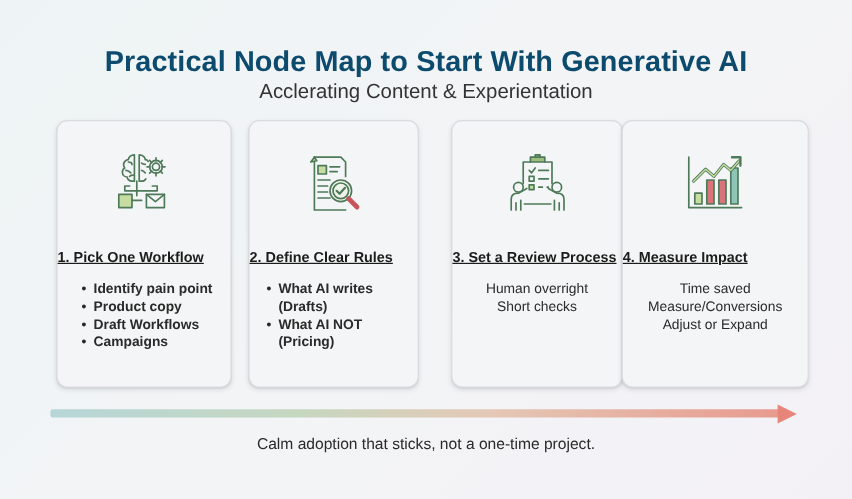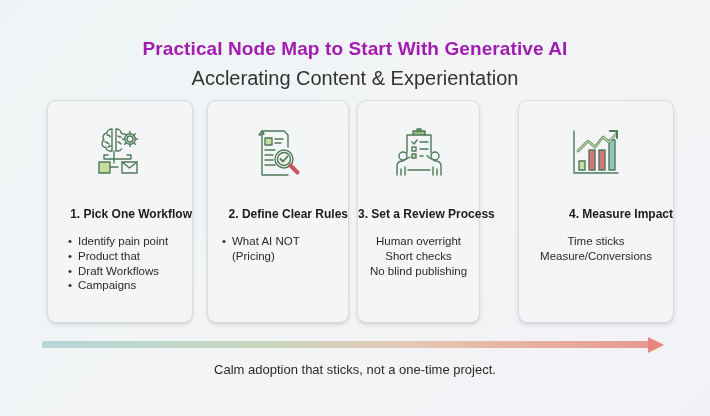--- a/index.html
+++ b/index.html
@@ -5,48 +5,49 @@
   * { box-sizing: border-box; margin: 0; padding: 0; }
   html, body { width: 710px; height: 416px; overflow: hidden; }
   body {
     background: linear-gradient(135deg, #eef4f5 0%, #f3f4f6 55%, #f3f1f6 100%);
     font-family: "Liberation Sans", "DejaVu Sans", sans-serif;
     color: #222;
     position: relative;
   }
   .title {
     position: absolute; left: 0; width: 710px; top: 38px;
-    text-align: center; font-size: 19px; font-weight: bold; color: #a21caf;
+    text-align: center; font-size: 24px; font-weight: bold; color: #0c4a6e;
     letter-spacing: 0.1px;
   }
   .subtitle {
     position: absolute; left: 0; width: 710px; top: 67px;
-    text-align: center; font-size: 20px; color: #333;
+    text-align: center; font-size: 17px; color: #333;
   }
   .card {
     position: absolute; top: 100px; height: 223px;
     background: #f4f5f6;
     border: 1px solid #d9dcdf;
     border-radius: 9px;
     box-shadow: 0 2px 4px rgba(0,0,0,0.10), 0 1px 1px rgba(0,0,0,0.05);
   }
   .card .icon {
     position: absolute; left: 50%; top: 24px; width: 56px; height: 56px;
     margin-left: -28px;
   }
   .card .heading {
     position: absolute; left: 0; right: 0; top: 106px;
-    text-align: right; font-size: 12px; font-weight: bold; color: #1c1c1c;
+    text-align: left; font-size: 12px; font-weight: bold; color: #1c1c1c;
     white-space: nowrap;
+    text-decoration: underline;
   }
   .card ul {
     position: absolute; top: 133px; left: 0; right: 0;
     list-style: none; font-size: 11.5px; color: #2a2a2a; line-height: 14.8px;
   }
-  .card ul.bullets li { padding-left: 10px; position: relative; }
+  .card ul.bullets li { padding-left: 10px; position: relative; font-weight: bold; }
   .card ul.bullets li::before {
     content: "•"; position: absolute; left: 0; top: 0;
   }
   .card ul.centered { text-align: center; }
   .arrow {
     position: absolute; left: 42px; top: 341px; width: 608px; height: 7px;
     border-radius: 2px;
     background: linear-gradient(90deg, #b6d6d8 0%, #c7d7bf 35%, #e4c8b6 60%, #e89a8f 100%);
   }
   .arrow-head {
@@ -84,82 +85,83 @@
 
     <rect x="7" y="37" width="11" height="11" fill="#c7dca0"></rect>
     <path d="M18 42h8"></path>
 
     <rect x="30" y="37" width="15" height="11"></rect>
     <path d="M30 37l7.5 6 7.5-6"></path>
   </svg>
   <div class="heading">1. Pick One Workflow</div>
   <ul class="bullets" style="left:20px;">
     <li>Identify pain point</li>
-    <li>Product that</li>
+    <li>Product copy</li>
     <li>Draft Workflows</li>
     <li>Campaigns</li>
   </ul>
 </div>
 
 <div class="card" style="left:207px; width:142px;">
   <svg class="icon" viewBox="0 0 56 56" fill="none" stroke="#4e7a59" stroke-width="1.4" stroke-linecap="round" stroke-linejoin="round">
     <path d="M12 6h22l4 4v12"></path>
     <path d="M12 6v44h26"></path>
     <path d="M12 6l-3 4 5-1z" fill="#c7dca0"></path>
     <rect x="15" y="13" width="7" height="7" fill="#c7dca0"></rect>
     <path d="M25 14h8M25 18h6M15 25h10M15 30h8M15 35h8M15 40h10"></path>
     <circle cx="34" cy="34" r="9" fill="#eef4ea"></circle>
     <circle cx="34" cy="34" r="6.5"></circle>
     <path d="M30.5 34l2.5 2.5 4.5-5" stroke="#4e7a59" stroke-width="1.8"></path>
     <path d="M40.5 40.5l7 7" stroke="#c8545c" stroke-width="4"></path>
   </svg>
   <div class="heading">2. Define Clear Rules</div>
   <ul class="bullets" style="left:14px; right:8px;">
+    <li style="width:96px;">What AI writes (Drafts)</li>
     <li>What AI NOT (Pricing)</li>
   </ul>
 </div>
 
-<div class="card" style="left:357px; width:123px;">
+<div class="card" style="left:376px; width:143px;">
   <svg class="icon" viewBox="0 0 56 56" fill="none" stroke="#4e7a59" stroke-width="1.4" stroke-linecap="round" stroke-linejoin="round">
     <path d="M22 6h12v4H22z" fill="#9cbf7e"></path>
     <path d="M26 4h4v2h-4z" fill="#9cbf7e"></path>
     <path d="M16 10h6M34 10h6M16 10v18M40 10v18"></path>
     <path d="M21 17l2 2 3-4M29 17h8"></path>
     <rect x="21" y="22" width="4" height="4"></rect>
     <path d="M29 24h8"></path>
     <rect x="21" y="29" width="4" height="4" fill="#c7dca0"></rect>
     <path d="M29 31h3M36 31h1"></path>
     <circle cx="12" cy="31" r="4"></circle>
     <circle cx="44" cy="31" r="4"></circle>
     <path d="M6 50V41c0-3 2-5 6-5l7-4M10 50v-6M14 50v-8"></path>
     <path d="M50 50V41c0-3-2-5-6-5l-7-4M46 50v-6M42 50v-8"></path>
     <path d="M17 45h22"></path>
   </svg>
   <div class="heading">3. Set a Review Process</div>
   <ul class="centered">
     <li>Human overright</li>
     <li>Short checks</li>
-    <li>No blind publishing</li>
   </ul>
 </div>
 
 <div class="card" style="left:518px; width:156px;">
   <svg class="icon" viewBox="0 0 56 56" fill="none" stroke="#4e7a59" stroke-width="1.4" stroke-linecap="round" stroke-linejoin="round">
     <path d="M6 6v42h44"></path>
     <rect x="11" y="36" width="6" height="9" fill="#c7dca0"></rect>
     <rect x="21" y="25" width="6" height="20" fill="#d9747a"></rect>
     <rect x="31" y="25" width="6" height="20" fill="#d9747a"></rect>
     <rect x="41" y="15" width="6" height="30" fill="#8fc5b8"></rect>
     <path d="M10 26l10-10 7 6 8-10 6 5 7-8" stroke-width="2.6" stroke="#4e7a59"></path>
     <path d="M10 26l10-10 7 6 8-10 6 5 7-8" stroke-width="1.2" stroke="#c7dca0"></path>
     <path d="M42 6h7v7" stroke-width="2"></path>
   </svg>
   <div class="heading">4. Measure Impact</div>
   <ul class="centered">
-    <li>Time sticks</li>
+    <li>Time saved</li>
     <li>Measure/Conversions</li>
+    <li>Adjust or Expand</li>
   </ul>
 </div>
 
 <div class="arrow"></div>
 <div class="arrow-head"></div>
 
 <div class="footer">Calm adoption that sticks, not a one-time project.</div>
 
 </body></html>

